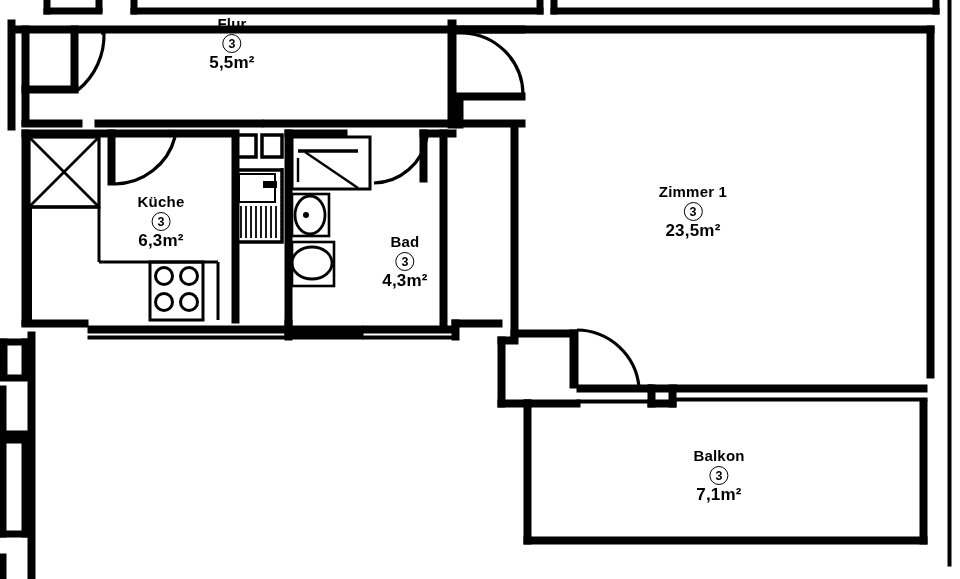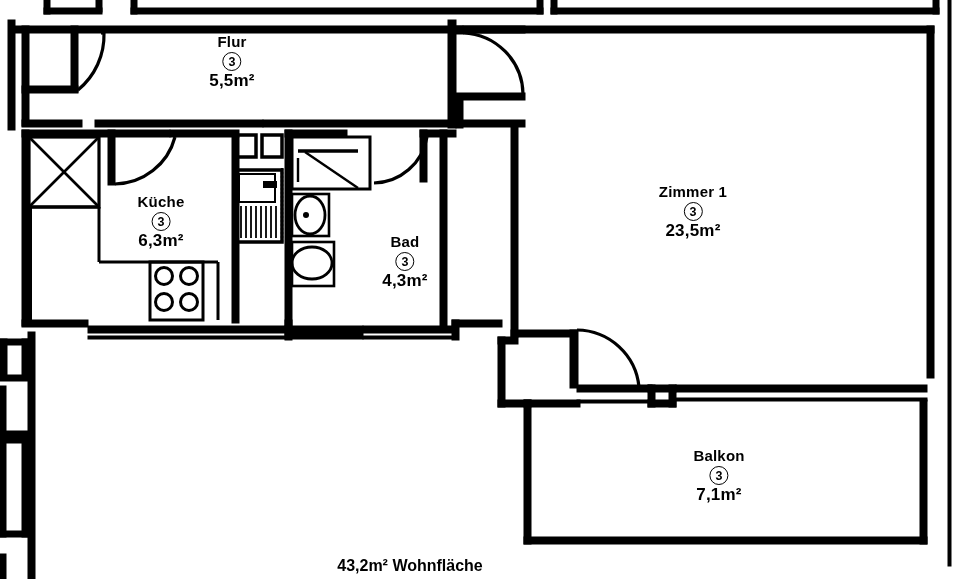--- a/index.html
+++ b/index.html
@@ -254,21 +254,21 @@
       </g>
 
       <g>
         <rect x="292" y="242" width="42" height="44" stroke-width="2.6"></rect>
         <ellipse cx="312" cy="263" rx="20" ry="16" stroke-width="2.8"></ellipse>
       </g>
 
     </g>
   </svg>
 
-  <div class="room-label" style="left:232px; top:34px;">
+  <div class="room-label" style="left:232px; top:16px;">
     <span class="rl-name">Flur</span>
     <span class="rl-badge">3</span>
     <span class="rl-area">5,5m²</span>
   </div>
 
   <div class="room-label" style="left:161px; top:186px;margin-top:8px;">
     <span class="rl-name">Küche</span>
     <span class="rl-badge">3</span>
     <span class="rl-area">6,3m²</span>
   </div>
@@ -284,15 +284,14 @@
     <span class="rl-badge">3</span>
     <span class="rl-area">23,5m²</span>
   </div>
 
   <div class="room-label" style="left:719px; top:448px;">
     <span class="rl-name">Balkon</span>
     <span class="rl-badge">3</span>
     <span class="rl-area">7,1m²</span>
   </div>
 
-  <div id="footer-total">43,2m² Wohnfläche</div>
 
 </div>
 
 </body></html>

